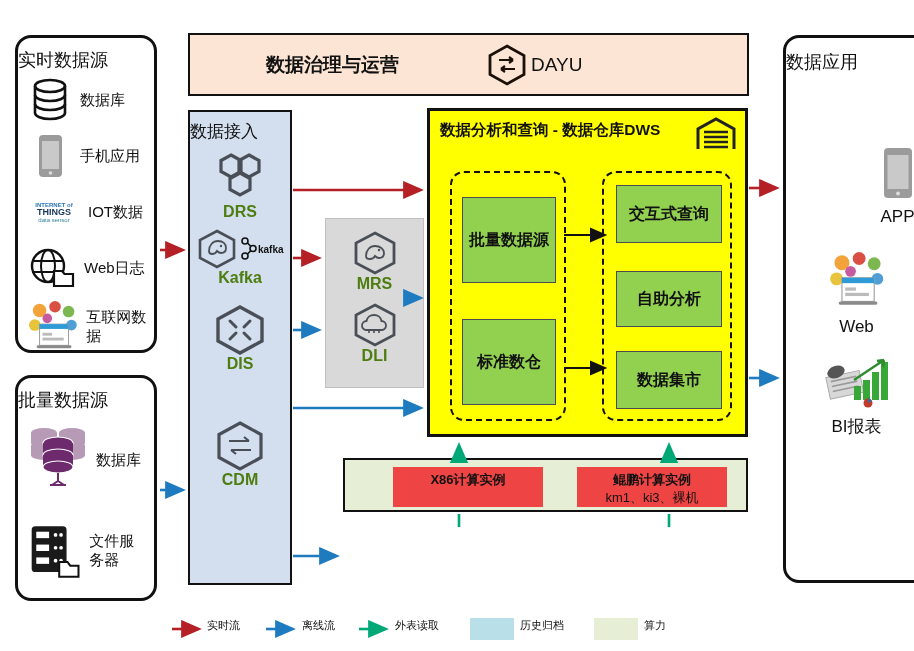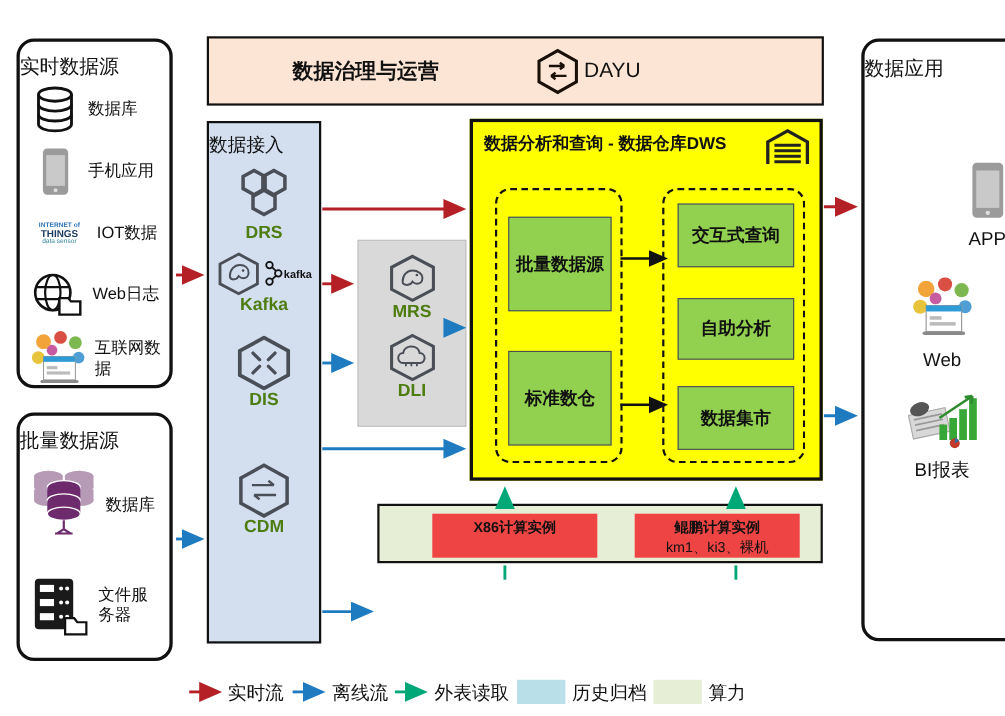--- a/index.html
+++ b/index.html
@@ -41,21 +41,21 @@
   #box-hdfs{left:343px;top:528px;width:405px;height:57px;background:#b9dfe8;border:2.5px solid #111;
             display:flex;align-items:center;}
   #hdfs-word{font-weight:bold;font-size:22px;margin-left:52px;letter-spacing:1px;}
   #obs-text{font-weight:bold;font-size:14px;line-height:1.15;margin-left:4px;}
   #hdfs-note{font-size:14.5px;margin-left:10px;}
   
   #box-apps{left:783px;top:35px;width:147px;height:548px;}
   .app-item{position:absolute;left:0;width:100%;text-align:center;}
   .app-label{font-size:17px;margin-top:3px;}
   
-  .lg-label{position:absolute;top:618px;font-size:17px;}
+  .lg-label{position:absolute;top:618px;font-size:11px;}
   .lg-swatch{position:absolute;top:618px;width:44px;height:22px;}
   
   #overlay{position:absolute;left:0;top:0;pointer-events:none;z-index:50;}
   .iot-cloud{width:52px;text-align:center;line-height:1;}
   .iot-cloud .w1{font-size:6px;color:#2e74b5;font-weight:bold;display:block;}
   .iot-cloud .w2{font-size:9px;color:#17365d;font-weight:bold;display:block;letter-spacing:0;}
   .iot-cloud .w3{font-size:6px;color:#31859c;display:block;}
 </style>
 </head>
 <body>

